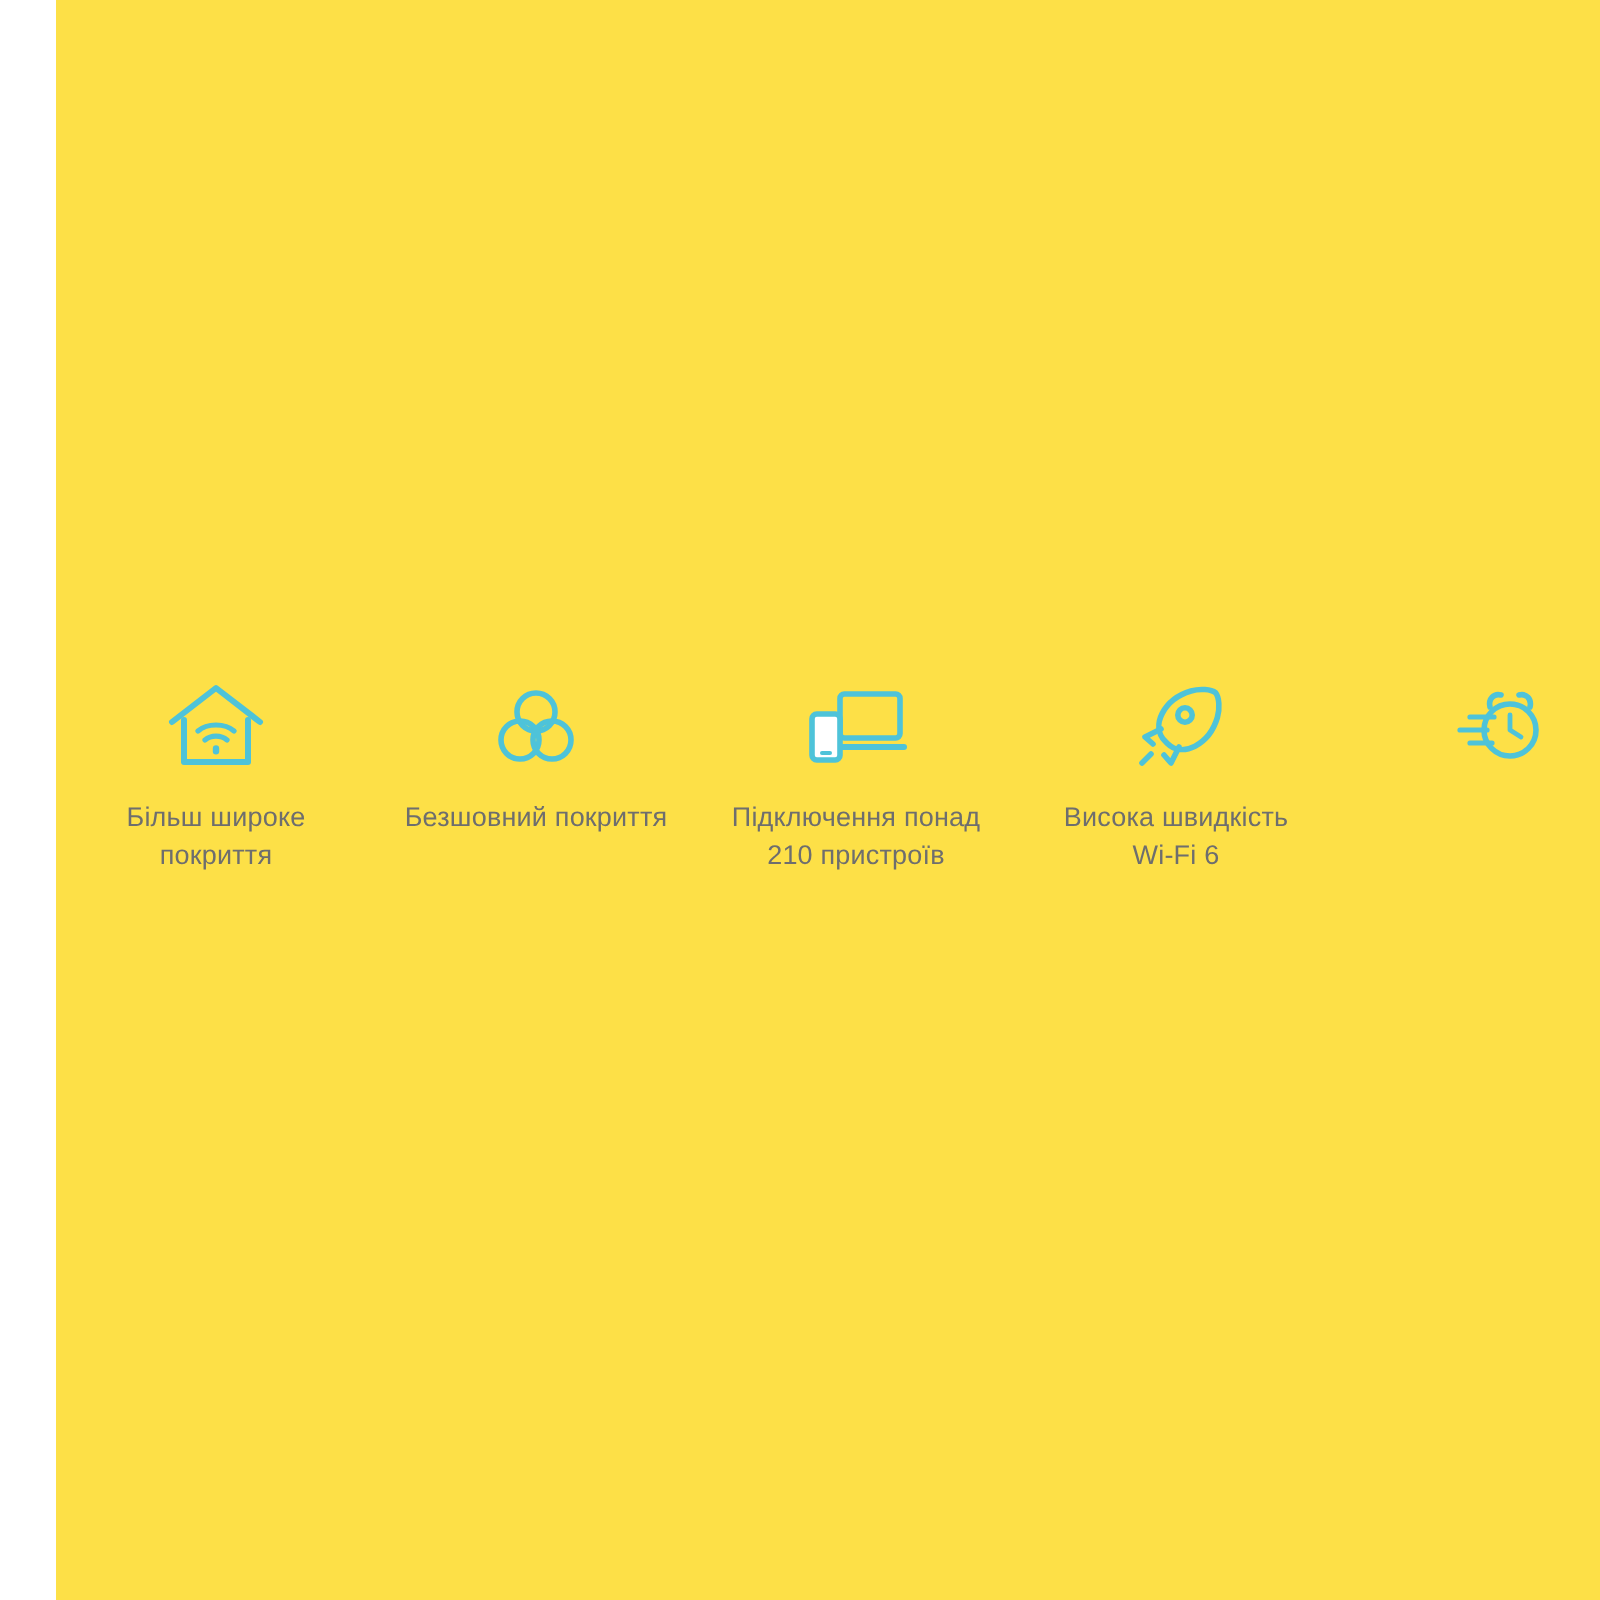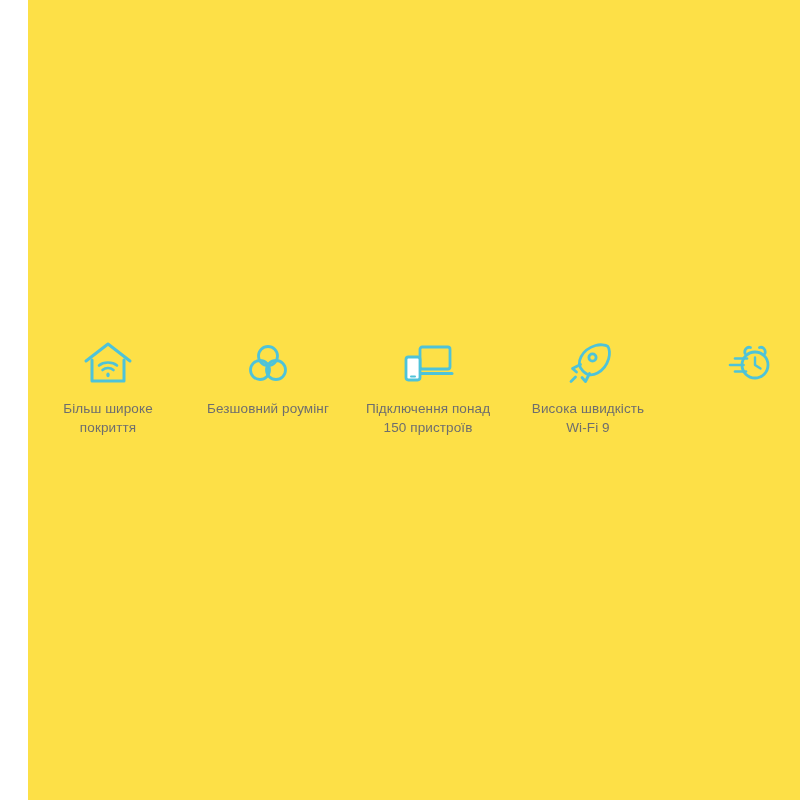--- a/index.html
+++ b/index.html
@@ -91,50 +91,50 @@
     </div>
 
     <div class="feature-item">
       <span class="feature-icon">
         <svg viewBox="0 0 52 46" xmlns="http://www.w3.org/2000/svg" fill="none" stroke="#4ec3d9" stroke-width="2.8">
           <circle cx="26" cy="16" r="9.5"></circle>
           <circle cx="18" cy="30" r="9.5"></circle>
           <circle cx="34" cy="30" r="9.5"></circle>
         </svg>
       </span>
-      <span class="feature-label">Безшовний роумінг</span>
+      <span class="feature-label">Безшовний покриття</span>
     </div>
 
     <div class="feature-item">
       <span class="feature-icon">
         <svg viewBox="0 0 52 46" xmlns="http://www.w3.org/2000/svg" fill="none" stroke="#4ec3d9" stroke-width="2.8" stroke-linecap="round" stroke-linejoin="round">
           <rect x="18" y="7" width="30" height="22" rx="2.2"></rect>
           <path d="M14 33.5 L50 33.5" stroke-width="3"></path>
           <path d="M29 33.5 L38 33.5" stroke-width="2.2"></path>
           <rect x="4" y="17" width="14" height="23" rx="2.4" fill="#ffffff"></rect>
           <path d="M9 36.5 L13 36.5" stroke-width="2"></path>
         </svg>
       </span>
       <span class="feature-label">Підключення понад
-150 пристроїв</span>
+210 пристроїв</span>
     </div>
 
     <div class="feature-item">
       <span class="feature-icon">
         <svg viewBox="0 0 52 46" xmlns="http://www.w3.org/2000/svg" fill="none" stroke="#4ec3d9" stroke-width="2.8" stroke-linecap="round" stroke-linejoin="round">
           <path d="M20.5 30.5 C13 23, 20 9.5, 33.5 5.5 C38 4.2, 43.5 4.6, 45.8 6.4
                    C47.6 8.7, 48 14.2, 46.7 18.7 C42.7 32.2, 29.2 39.2, 21.7 31.7 Z"></path>
           <circle cx="30.5" cy="17.5" r="3.6"></circle>
           <path d="M18.5 24.5 L10.5 28.5 L14.5 32"></path>
           <path d="M27.5 33.5 L23.5 41.5 L20 37.5"></path>
           <path d="M9 41.5 L13.5 37"></path>
         </svg>
       </span>
       <span class="feature-label">Висока швидкість
-Wi-Fi 9</span>
+Wi-Fi 6</span>
     </div>
 
     <div class="feature-item">
       <span class="feature-icon">
         <svg viewBox="0 0 52 46" xmlns="http://www.w3.org/2000/svg" fill="none" stroke="#4ec3d9" stroke-width="2.8" stroke-linecap="round" stroke-linejoin="round">
           <circle cx="33" cy="25" r="13"></circle>
           <path d="M33 17.5 L33 25 L38.5 28.5" stroke-width="2.4"></path>
           <path d="M23 13.5 C22 9.5, 25 6.5, 28.5 7.5"></path>
           <path d="M43 13.5 C44 9.5, 41 6.5, 37.5 7.5"></path>
           <path d="M13 18.5 L25 18.5" stroke-width="2.6"></path>

